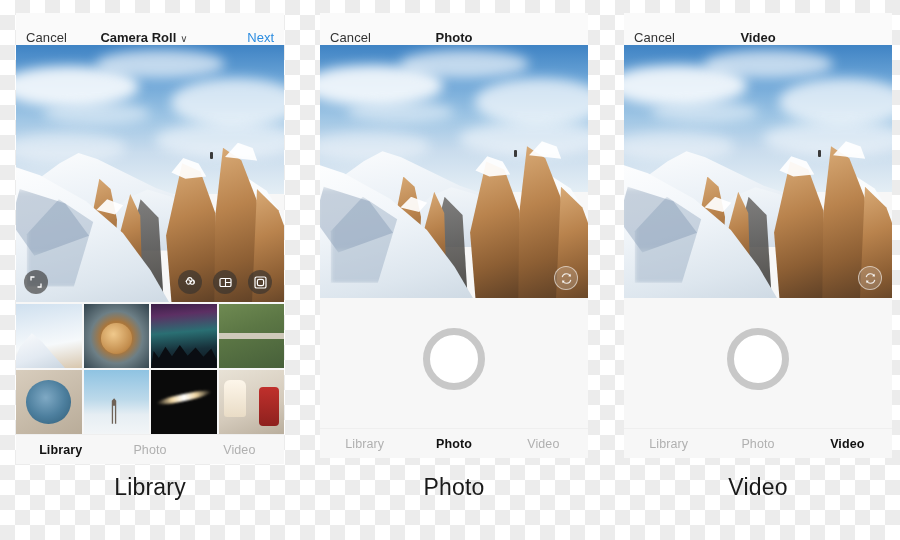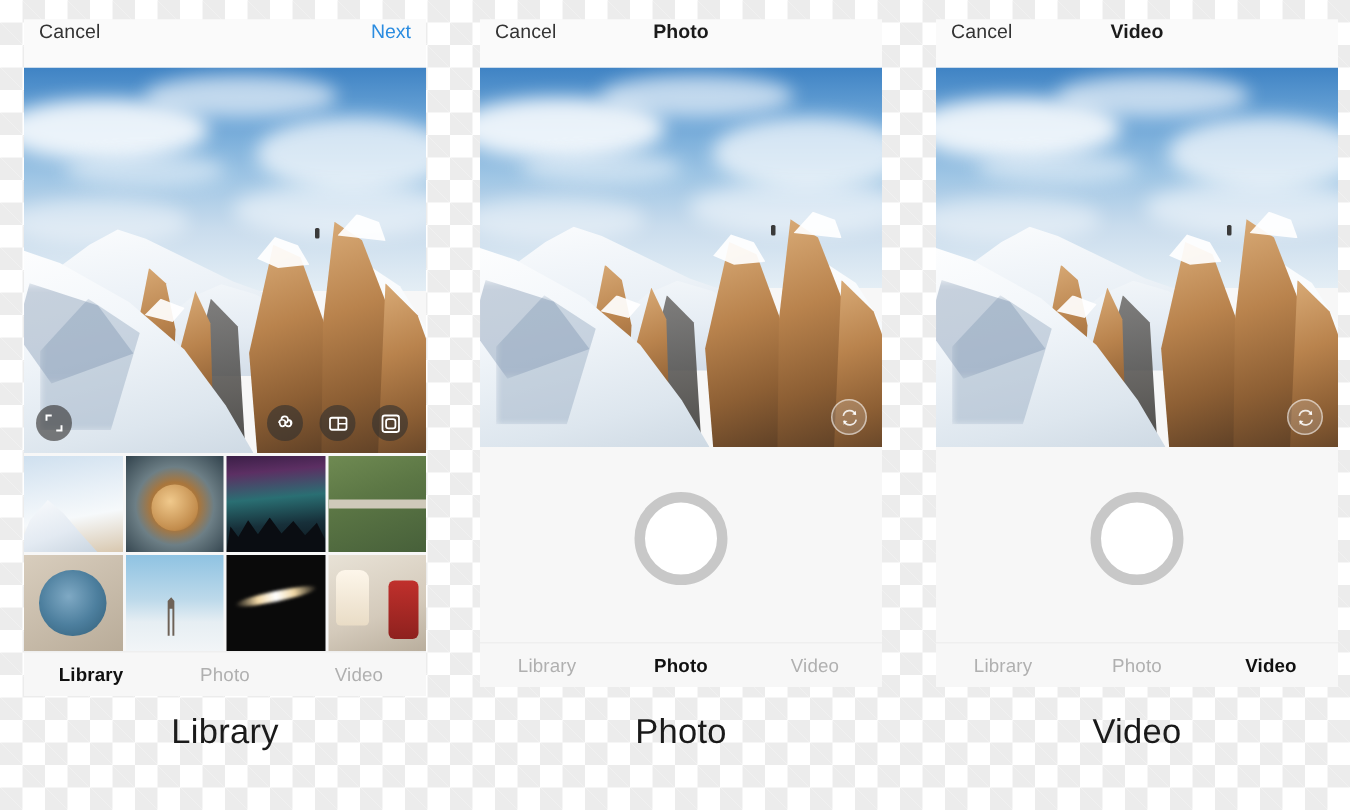--- a/index.html
+++ b/index.html
@@ -31,21 +31,21 @@
   }
   #panel-library{ left:16px; }
   #panel-photo{ left:320px; }
   #panel-video{ left:624px; }
 
   
   .navbar{
     height:32px;
     background:#fafafa;
     display:flex;
-    align-items:flex-start;
+    align-items:flex-end;
     position:relative;
     flex:none;
     padding:0 10px;
   }
   .nav-cancel{
     font-size:13px;
     color:#333;
     letter-spacing:.1px;
     cursor:pointer;
   }
@@ -302,20 +302,24 @@
 </style>
 </head>
 <body>
 
 <div class="stage">
 
   <div class="panel" id="panel-library">
 
     <div class="navbar">
       <span class="nav-cancel">Cancel</span>
+      <span class="nav-title">
+        <span>Camera Roll</span>
+        <span class="caret">∨</span>
+      </span>
       <span class="nav-next">Next</span>
     </div>
 
     <div class="preview">
       <div class="mtn">
         <div class="sky"></div>
         <div class="cloud c1"></div>
         <div class="cloud c2"></div>
         <div class="cloud c3"></div>
         <div class="cloud c4"></div>

